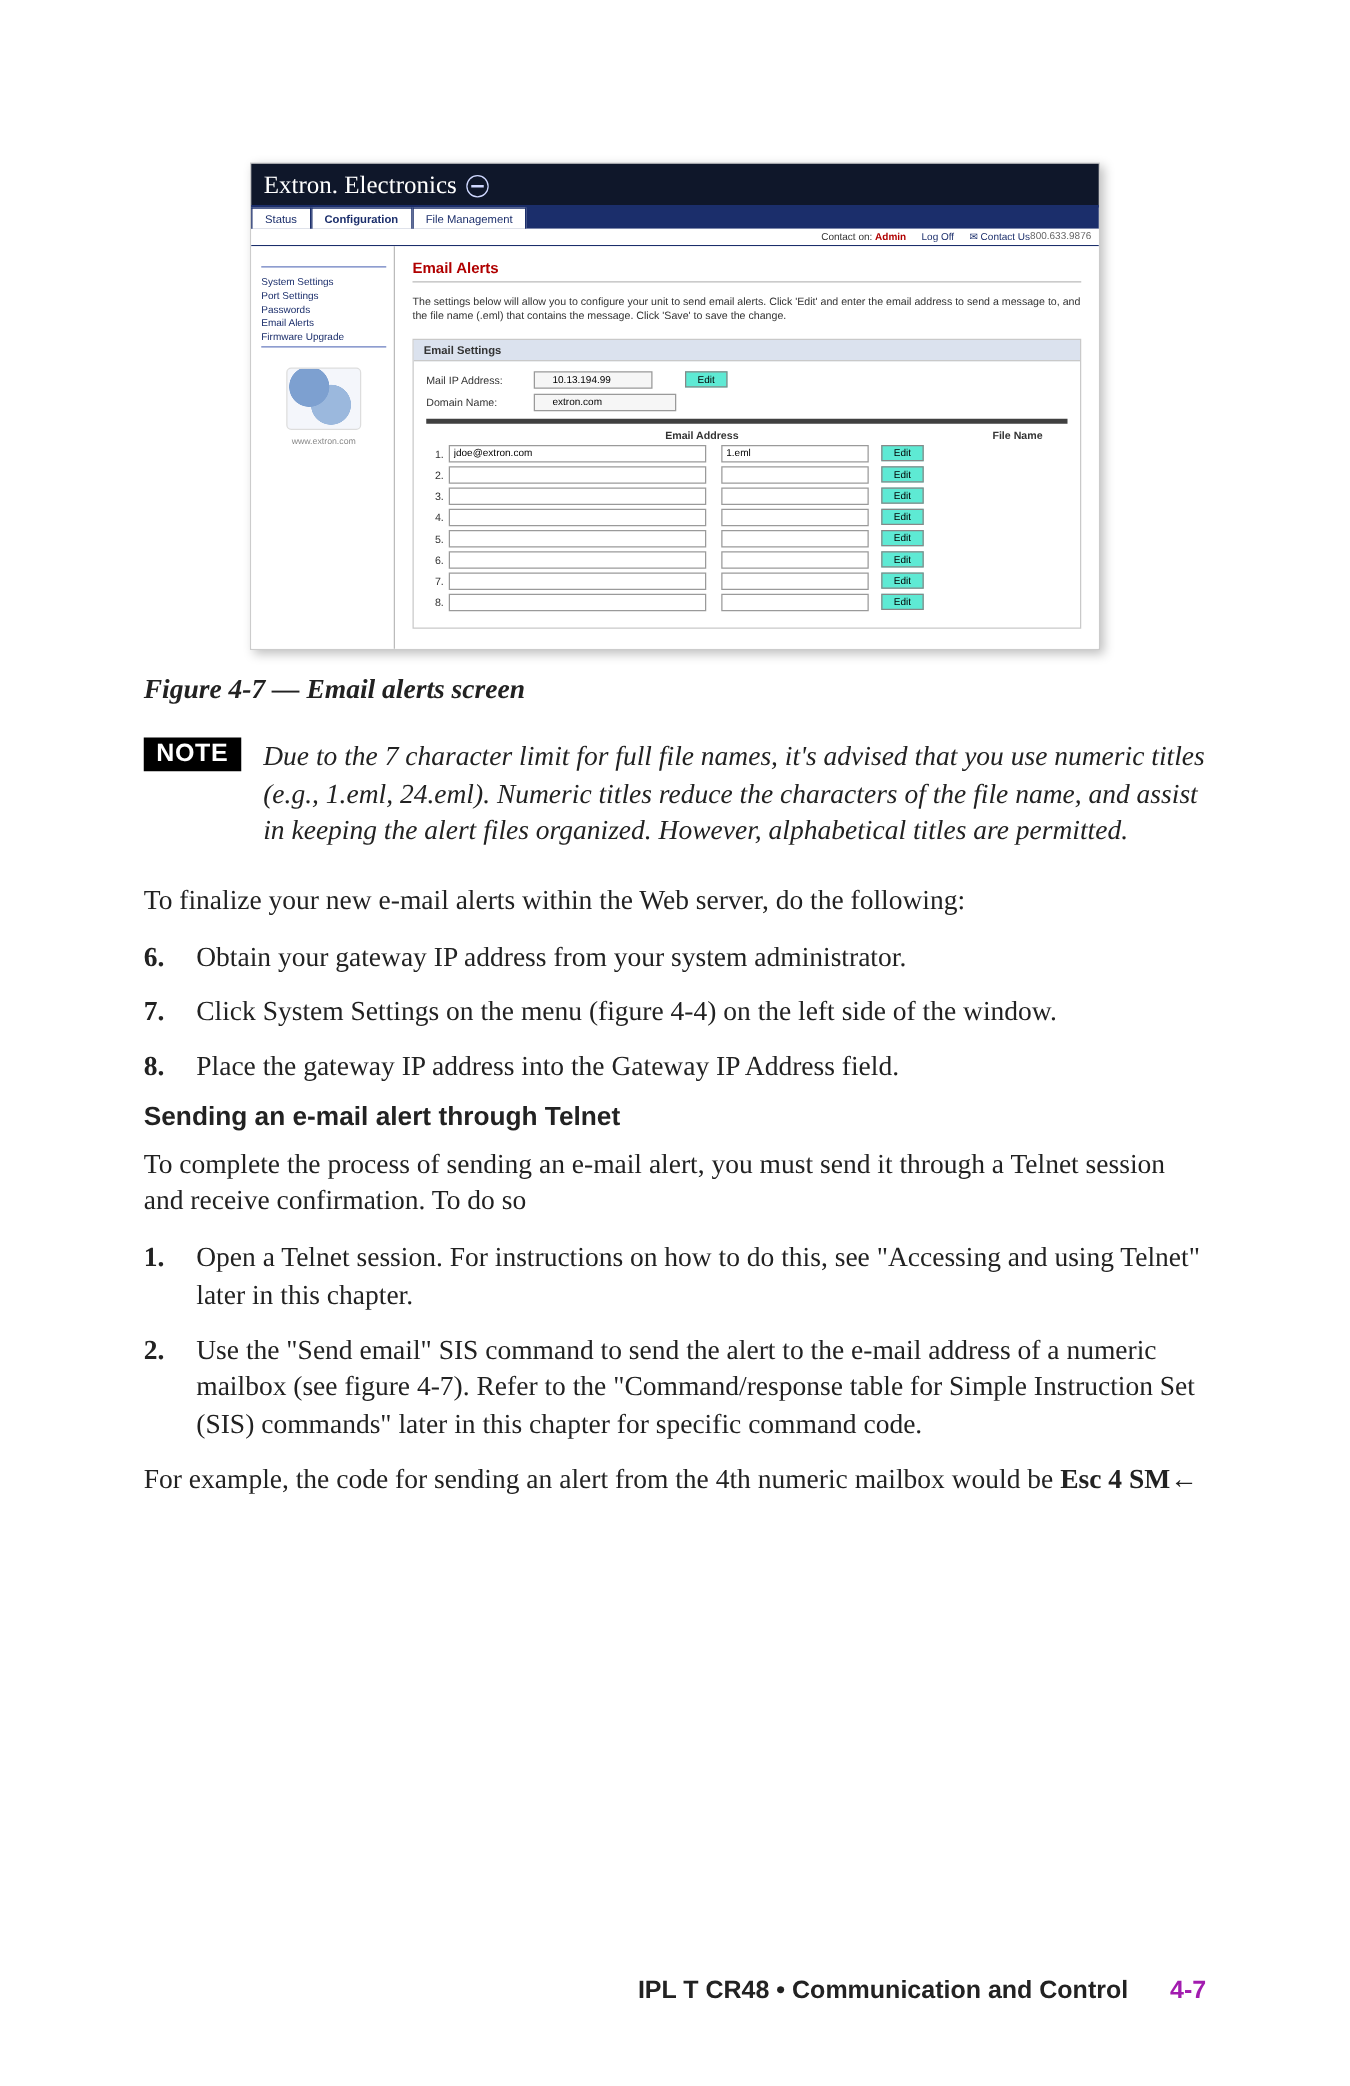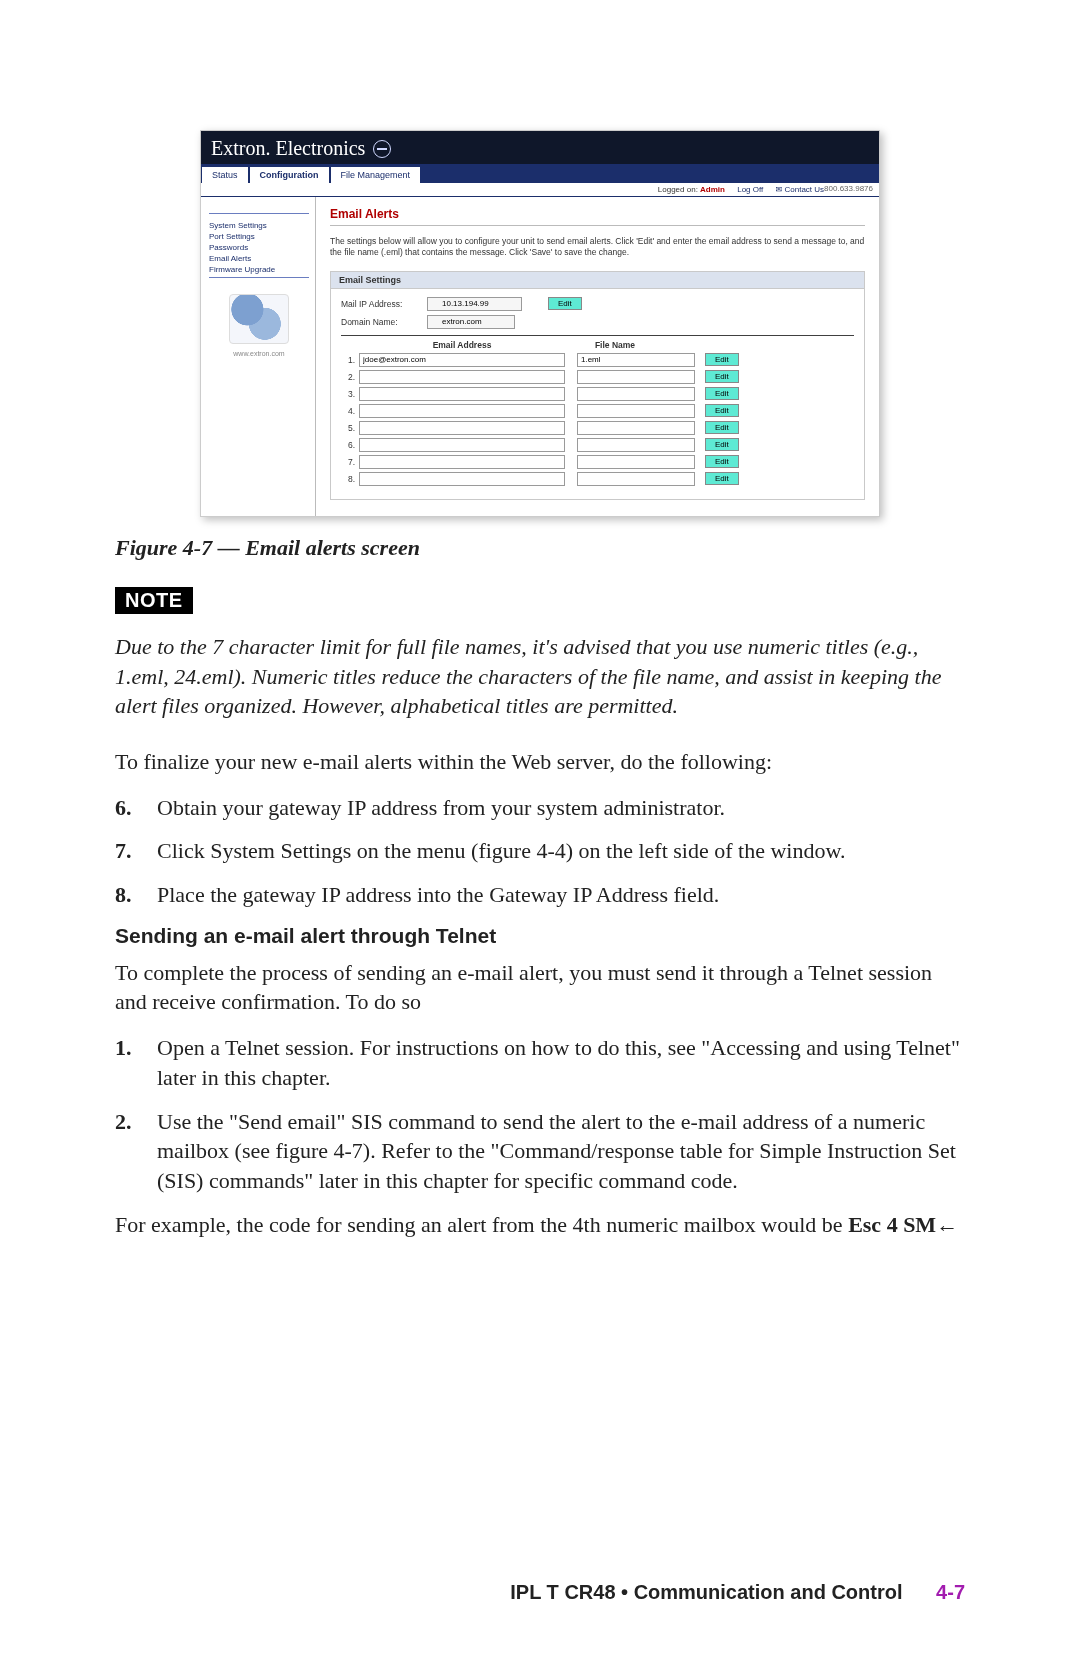--- a/index.html
+++ b/index.html
@@ -100,39 +100,39 @@
     font-weight:bold; font-size:9px; padding:3px 8px;
   }
   .ss-panel-body { padding:8px 10px 10px 10px; }
   .ss-row { display:flex; align-items:center; gap:6px; margin-bottom:4px; font-size:8.5px;}
   .ss-row label { width:80px; }
   .ss-row input[type=text] {
     height:14px; font-size:8px; padding:0 14px;
     border:1px solid #9a9a9a; background:#f6f6f6;
   }
   .ss-row .ip { width:95px;}
-  .ss-row .dn { width:88px;}
+  .ss-row .dn { width:114px;}
   .ss-btn {
     font-size:8px; padding:1px 9px;
     background:#5eead4; border:1px solid #888; cursor:pointer;
   }
   .ss-colhdr { display:flex; font-weight:bold; font-size:8.5px;
-    border-top:1px solid #404040; padding-top:4px; margin-top:6px;}
+    border-top:4px solid #404040; padding-top:4px; margin-top:6px;justify-content:space-between;}
   .ss-colhdr .c1 { width:16px;}
   .ss-colhdr .c2 { flex:0 0 210px; text-align:center;}
   .ss-colhdr .c3 { flex:0 0 80px; text-align:center; margin-left:8px;}
   .ss-line { display:flex; align-items:center; gap:4px; margin:3px 0;}
   .ss-line .num { width:14px; text-align:right; font-size:8.5px;}
   .ss-line .email { flex:0 0 206px; height:14px; border:1px solid #9a9a9a; font-size:8px; padding:0 3px; background:#fff;}
   .ss-line .fname { flex:0 0 62px; height:14px; border:1px solid #9a9a9a; font-size:8px; padding:0 3px; margin-left:8px; background:#fff;}
   .ss-line .ss-btn { margin-left:6px;}
 
   
   .caption { font-style: italic; font-weight: bold; font-size: 22px; color:#222; margin: 18px 0 26px 0; }
-  .note-row { display:flex; align-items:flex-start; gap:18px; margin-bottom:26px;flex-direction:column; }
+  .note-row { display:flex; align-items:flex-start; gap:18px; margin-bottom:26px; }
   .note-badge {
     background:#000; color:#fff; font-weight:bold; font-size:20px;
     padding:2px 10px; letter-spacing:0.5px; font-family: Arial, sans-serif;
     flex-shrink:0;
   }
   .note-text { font-style:italic; font-size:22px; line-height:1.35; }
   .para { font-size:22px; line-height:1.35; margin-bottom:16px; }
   ol.steps { font-size:22px; line-height:1.35; margin-left:0; padding-left:0; list-style:none;}
   ol.steps li { display:flex; margin-bottom:14px;}
   ol.steps li .sn { font-weight:bold; width:42px; flex-shrink:0;}
@@ -158,21 +158,21 @@
       <span>Extron. Electronics</span>
       <span class="logo-icon"></span>
     </div>
     <div class="ss-tabbar">
       <div class="ss-tab">Status</div>
       <div class="ss-tab active">Configuration</div>
       <div class="ss-tab">File Management</div>
     </div>
     <div class="ss-topright">
       <span class="ss-phone">800.633.9876</span>
-      <span class="logged">Logged on:</span>
+      <span class="logged">Contact on:</span>
       <span class="admin">Admin</span>
       <a>Log Off</a>
       <a>✉ <span>Contact Us</span></a>
     </div>
     <div class="ss-body">
       <div class="ss-side">
         <hr>
         <div class="mitem">System Settings</div>
         <div class="mitem">Port Settings</div>
         <div class="mitem">Passwords</div>

